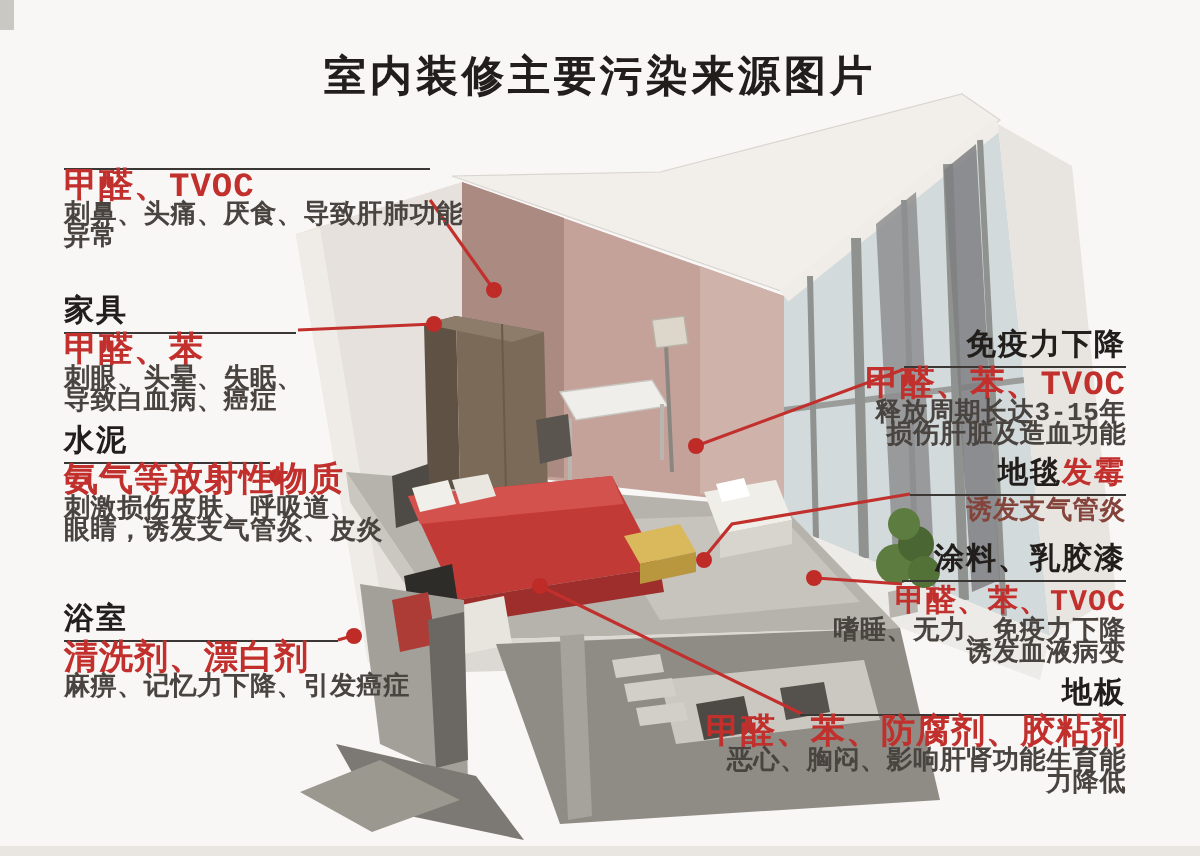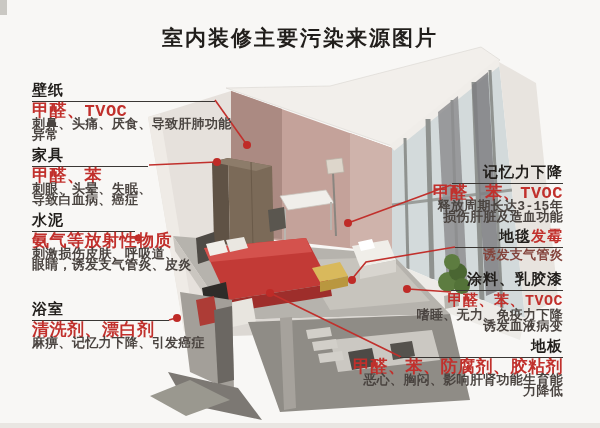--- a/index.html
+++ b/index.html
@@ -135,21 +135,20 @@
       <circle cx="348" cy="223" r="4"></circle>
       <circle cx="352" cy="280" r="4"></circle>
       <circle cx="407" cy="289" r="4"></circle>
       <circle cx="270" cy="293" r="4"></circle>
     </g>
   </svg>
 
   <h1 class="title">室内装修主要污染来源图片</h1>
 
   <div class="label left" style="top:83px">
-    <div class="hdr">壁纸</div>
     <div class="rule" style="width:183px"></div>
     <div class="pollut">甲醛、TVOC</div>
     <div class="fx">刺鼻、头痛、厌食、导致肝肺功能异常</div>
   </div>
 
   <div class="label left" style="top:148px">
     <div class="hdr">家具</div>
     <div class="rule" style="width:116px"></div>
     <div class="pollut">甲醛、苯</div>
     <div class="fx">刺眼、头晕、失眠、</div>
@@ -165,21 +164,21 @@
   </div>
 
   <div class="label left" style="top:302px">
     <div class="hdr">浴室</div>
     <div class="rule" style="width:137px"></div>
     <div class="pollut">清洗剂、漂白剂</div>
     <div class="fx">麻痹、记忆力下降、引发癌症</div>
   </div>
 
   <div class="label right" style="top:165px">
-    <div class="hdr">记忆力下降</div>
+    <div class="hdr">免疫力下降</div>
     <div class="rule" style="width:111px"></div>
     <div class="pollut">甲醛、苯、TVOC</div>
     <div class="fx">释放周期长达3-15年</div>
     <div class="fx">损伤肝脏及造血功能</div>
   </div>
 
   <div class="label right" style="top:229px">
     <div class="hdr"><span>地毯</span><span class="red">发霉</span></div>
     <div class="rule" style="width:108px"></div>
     <div class="fx maroon">诱发支气管炎</div>

